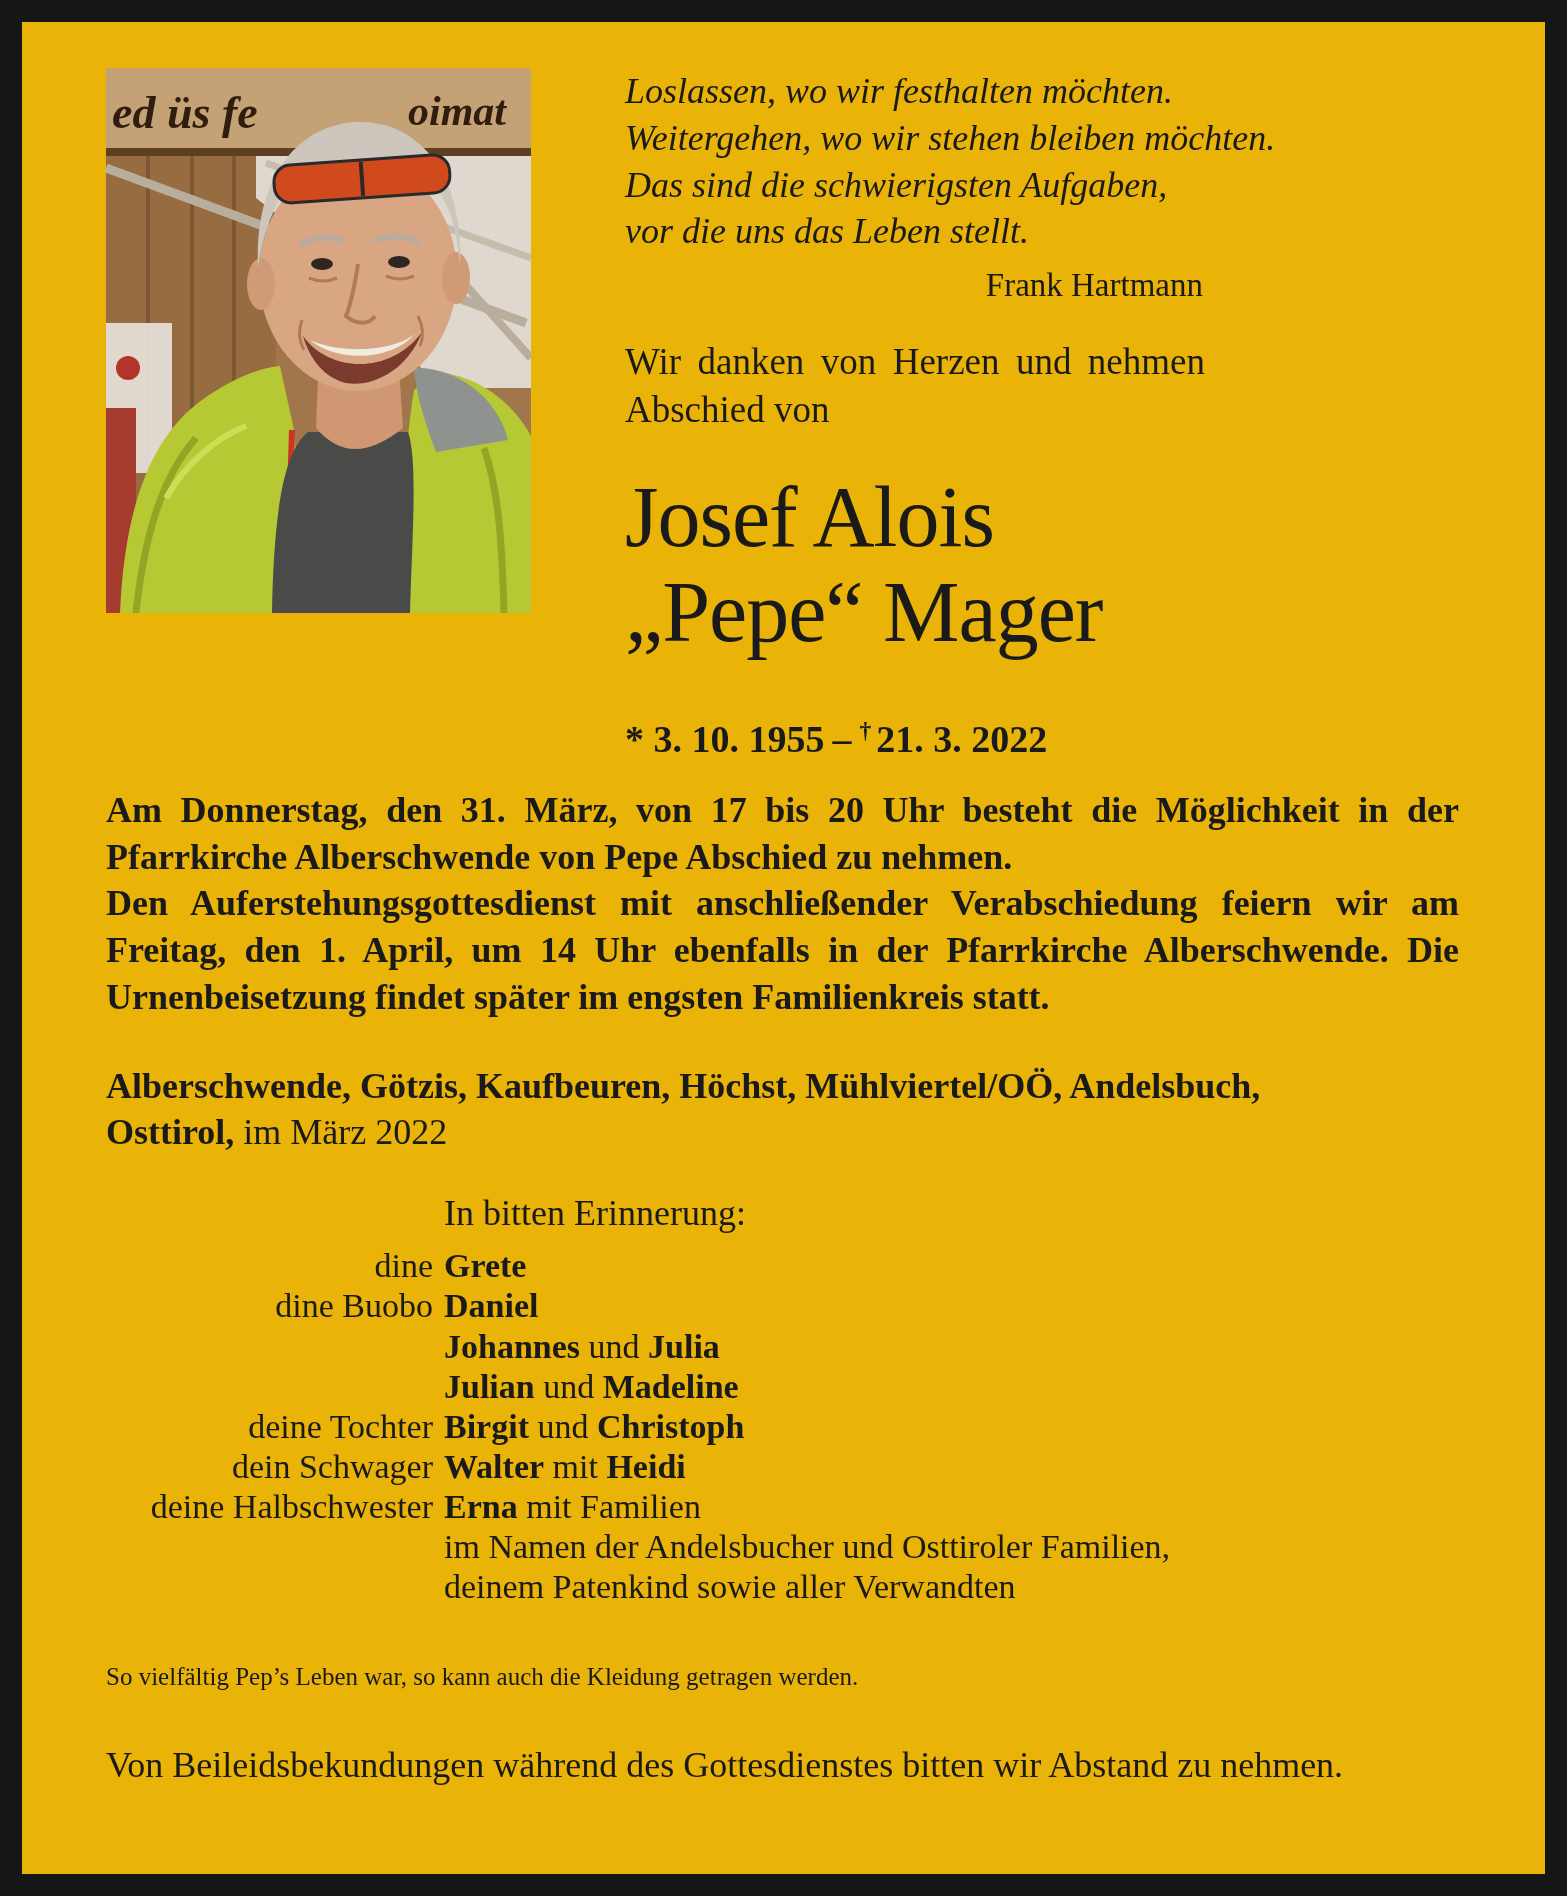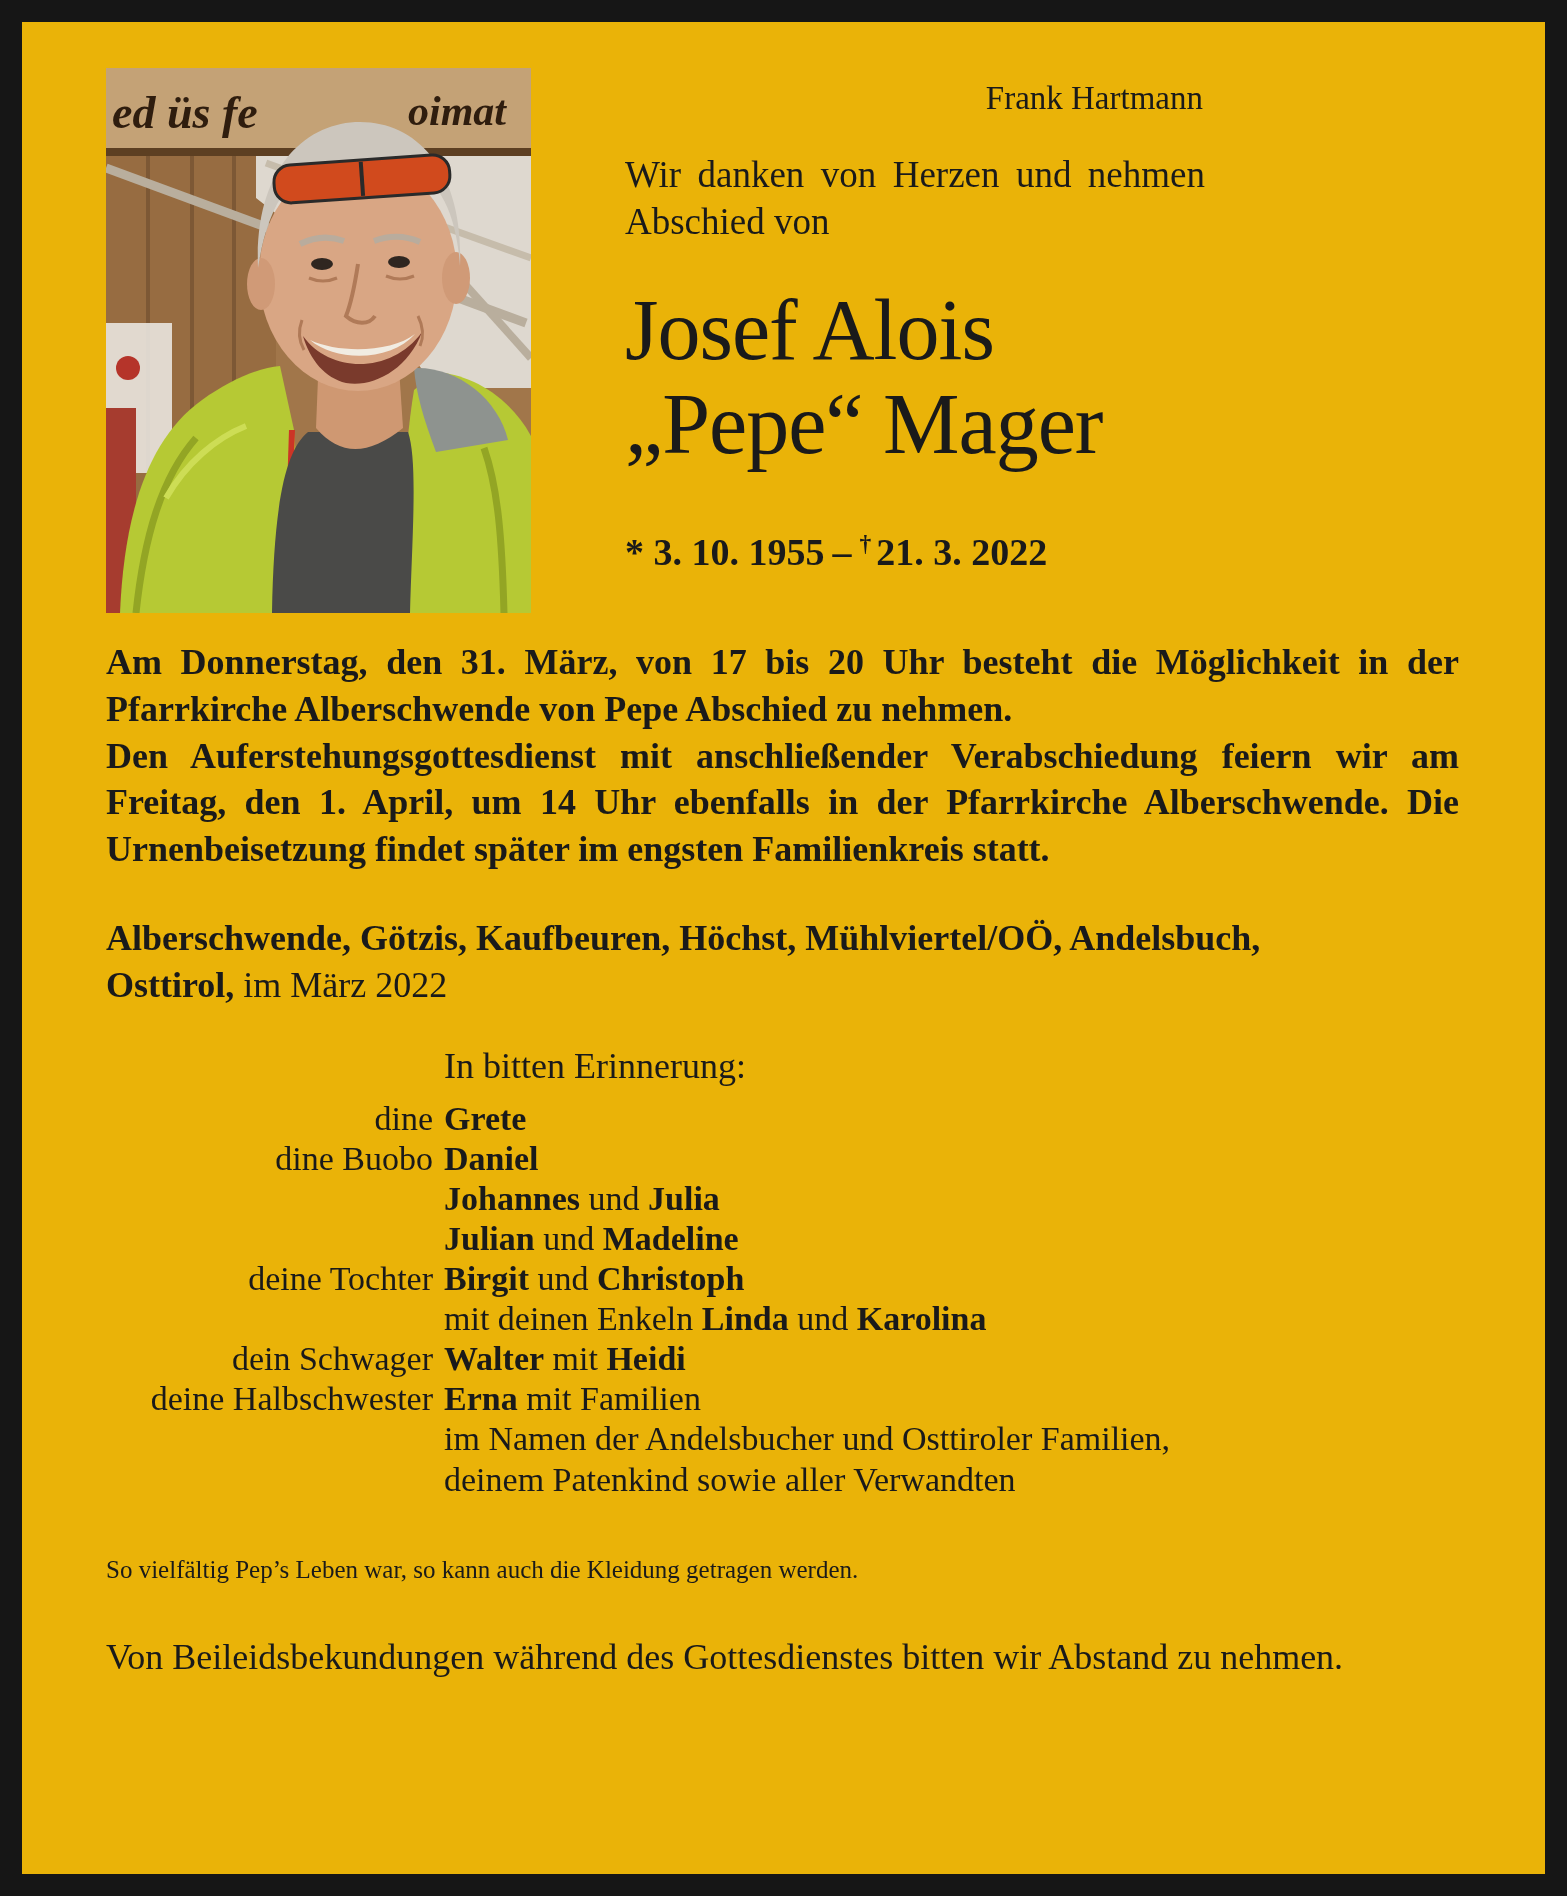--- a/index.html
+++ b/index.html
@@ -123,20 +123,26 @@
 
           <path d="M197,268 C224,306 286,306 316,264 C302,302 266,320 240,315 C219,310 204,292 197,268 Z" fill="#7a3a2c"></path>
           <path d="M204,272 C230,294 284,294 309,266 C286,284 234,286 204,272 Z" fill="#f1ece2"></path>
           <path d="M196,252 Q190,268 198,282" stroke="#b07a58" stroke-width="3" fill="none"></path>
           <path d="M312,248 Q320,264 314,278" stroke="#b07a58" stroke-width="3" fill="none"></path>
         </g>
       </svg>
     </div>
 
     <div class="right-col">
+      <div class="quote">
+        <div class="quote-line">Loslassen, wo wir festhalten möchten.</div>
+        <div class="quote-line">Weitergehen, wo wir stehen bleiben möchten.</div>
+        <div class="quote-line">Das sind die schwierigsten Aufgaben,</div>
+        <div class="quote-line">vor die uns das Leben stellt.</div>
+      </div>
       <div class="quote-attribution">Frank Hartmann</div>
 
       <p class="intro-text">Wir danken von Herzen und nehmen Abschied von</p>
 
       <h1 class="deceased-name">
         <span>Josef Alois</span><br>
         <span>„Pepe“ Mager</span>
       </h1>
 
       <div class="life-dates">
@@ -169,21 +175,20 @@
       <div class="mrow">
         <span class="mlabel"></span>
         <span class="mnames"><b>Julian</b><span> und </span><b>Madeline</b></span>
       </div>
       <div class="mrow">
         <span class="mlabel">deine Tochter</span>
         <span class="mnames"><b>Birgit</b><span> und </span><b>Christoph</b></span>
       </div>
       <div class="mrow">
         <span class="mlabel"></span>
-        <span class="mnames"><span>mit deinen Enkeln </span><b>Linda</b><span> und </span><b>Karolina</b></span>
       </div>
       <div class="mrow">
         <span class="mlabel">dein Schwager</span>
         <span class="mnames"><b>Walter</b><span> mit </span><b>Heidi</b></span>
       </div>
       <div class="mrow">
         <span class="mlabel">deine Halbschwester</span>
         <span class="mnames"><b>Erna</b><span> mit Familien</span></span>
       </div>
       <div class="mrow">

